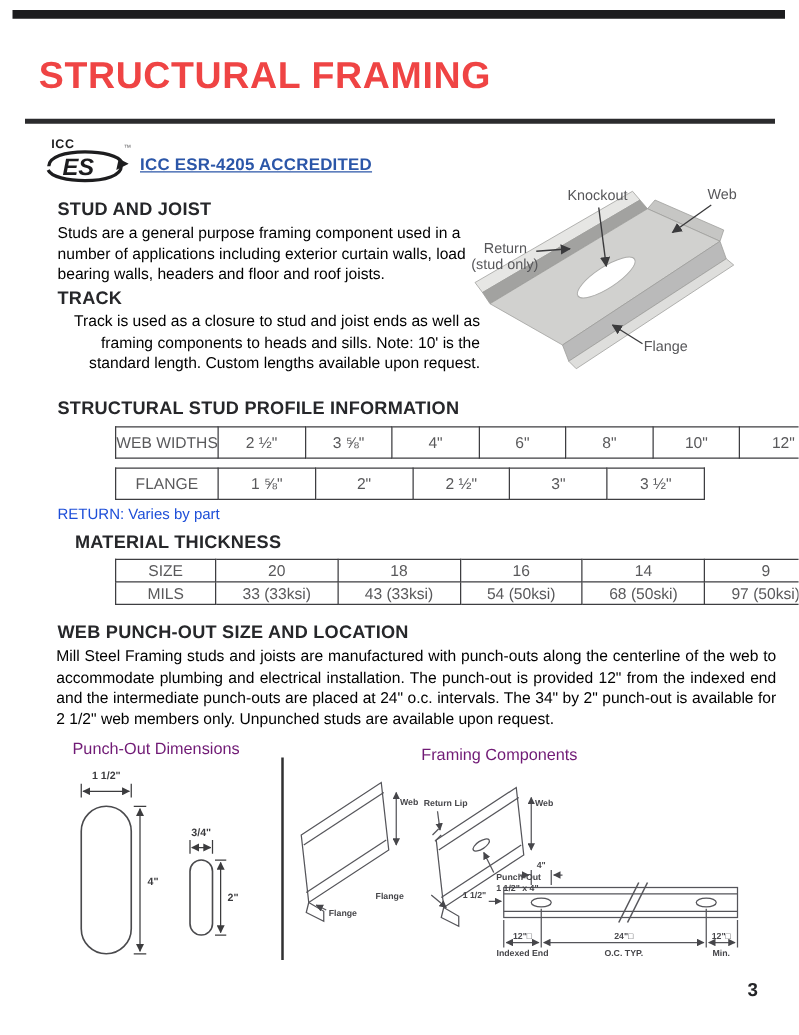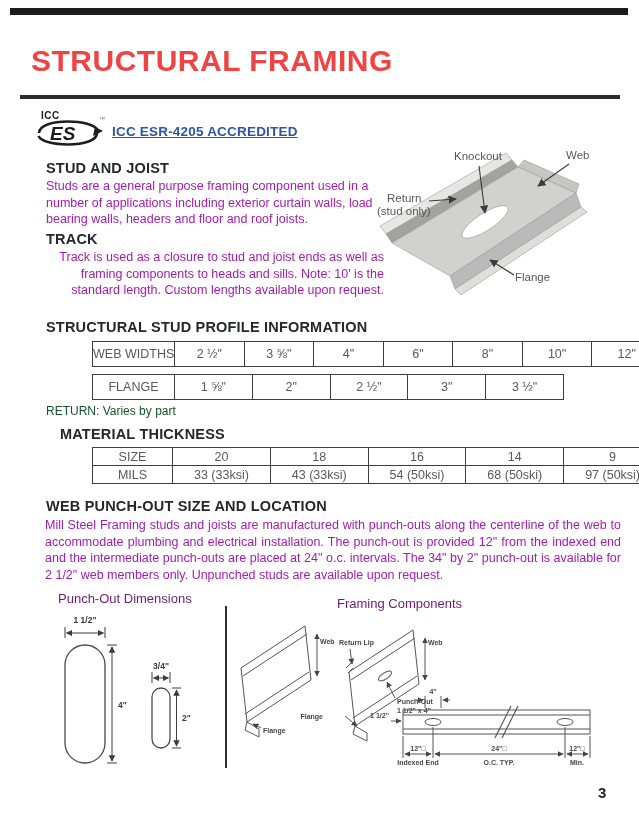--- a/index.html
+++ b/index.html
@@ -12,21 +12,21 @@
   .doc-title{left:31px;top:44px;font-size:30px;font-weight:800;letter-spacing:.5px;color:#ef4444;white-space:nowrap;}
   .title-rule{left:20px;top:95px;width:600px;height:3.5px;background:#2b2b2d;}
 
   .logo-wrap{left:33px;top:110px;width:74px;height:42px;}
   .logo-icc{position:absolute;left:8px;top:0;font-size:10px;font-weight:800;color:#1d1d1f;letter-spacing:.5px;}
   .logo-oval{position:absolute;left:0;top:9px;width:70px;height:28px;}
   .logo-tm{position:absolute;left:66px;top:6px;font-size:6px;color:#6a6a6c;}
   .accred-link{left:112px;top:124px;font-size:13.5px;font-weight:800;color:#2b56a8;text-decoration:underline;letter-spacing:.2px;cursor:pointer;white-space:nowrap;}
 
   .sec-heading{font-size:14.5px;font-weight:800;color:#26272a;letter-spacing:.2px;white-space:nowrap;}
-  .body-text{font-size:12.5px;line-height:1.33;color:#a21caf;}
+  .body-text{font-size:12.5px;line-height:1.33;color:#000000;}
   .h-stud{left:46px;top:160px;}
   .p-stud{left:46px;top:178px;width:332px;}
   .h-track{left:46px;top:231px;}
   .p-track{left:46px;top:249px;width:338px;text-align:right;}
 
   .channel-svg{left:372px;top:140px;}
 
   .h-profile{left:46px;top:319px;}
   .h-material{left:60px;top:426px;}
   .h-punch{left:46px;top:498px;}
@@ -34,21 +34,21 @@
 
   table.spec{border-collapse:collapse;table-layout:fixed;background:#fff;margin-left:44px;}
   table.spec td{
     border:1.6px solid #3e3e41;font-size:12.5px;color:#59595b;text-align:center;
     padding:0;height:24px;overflow:hidden;white-space:nowrap;
   }
   table.mat td{height:17px;}
   .t-web{left:48px;top:341px;width:570px;}
   .t-flange{left:48px;top:374px;width:472px;}
   .t-mat{left:48px;top:447px;width:570px;}
-  .return-note{left:46px;top:404px;font-size:12px;color:#14532d;}
+  .return-note{left:46px;top:404px;font-size:12px;color:#1d4ed8;}
 
   .cap{font-size:13px;color:#701a75;white-space:nowrap;}
   .cap-punch{left:58px;top:591px;}
   .cap-framing{left:337px;top:596px;}
   .punch-svg{left:48px;top:606px;}
   .divider{left:225px;top:606px;width:2px;height:162px;background:#303032;}
   .framing-svg{left:233px;top:612px;}
 
   .page-num{left:598px;top:784px;font-size:15px;font-weight:800;color:#242528;}
 

